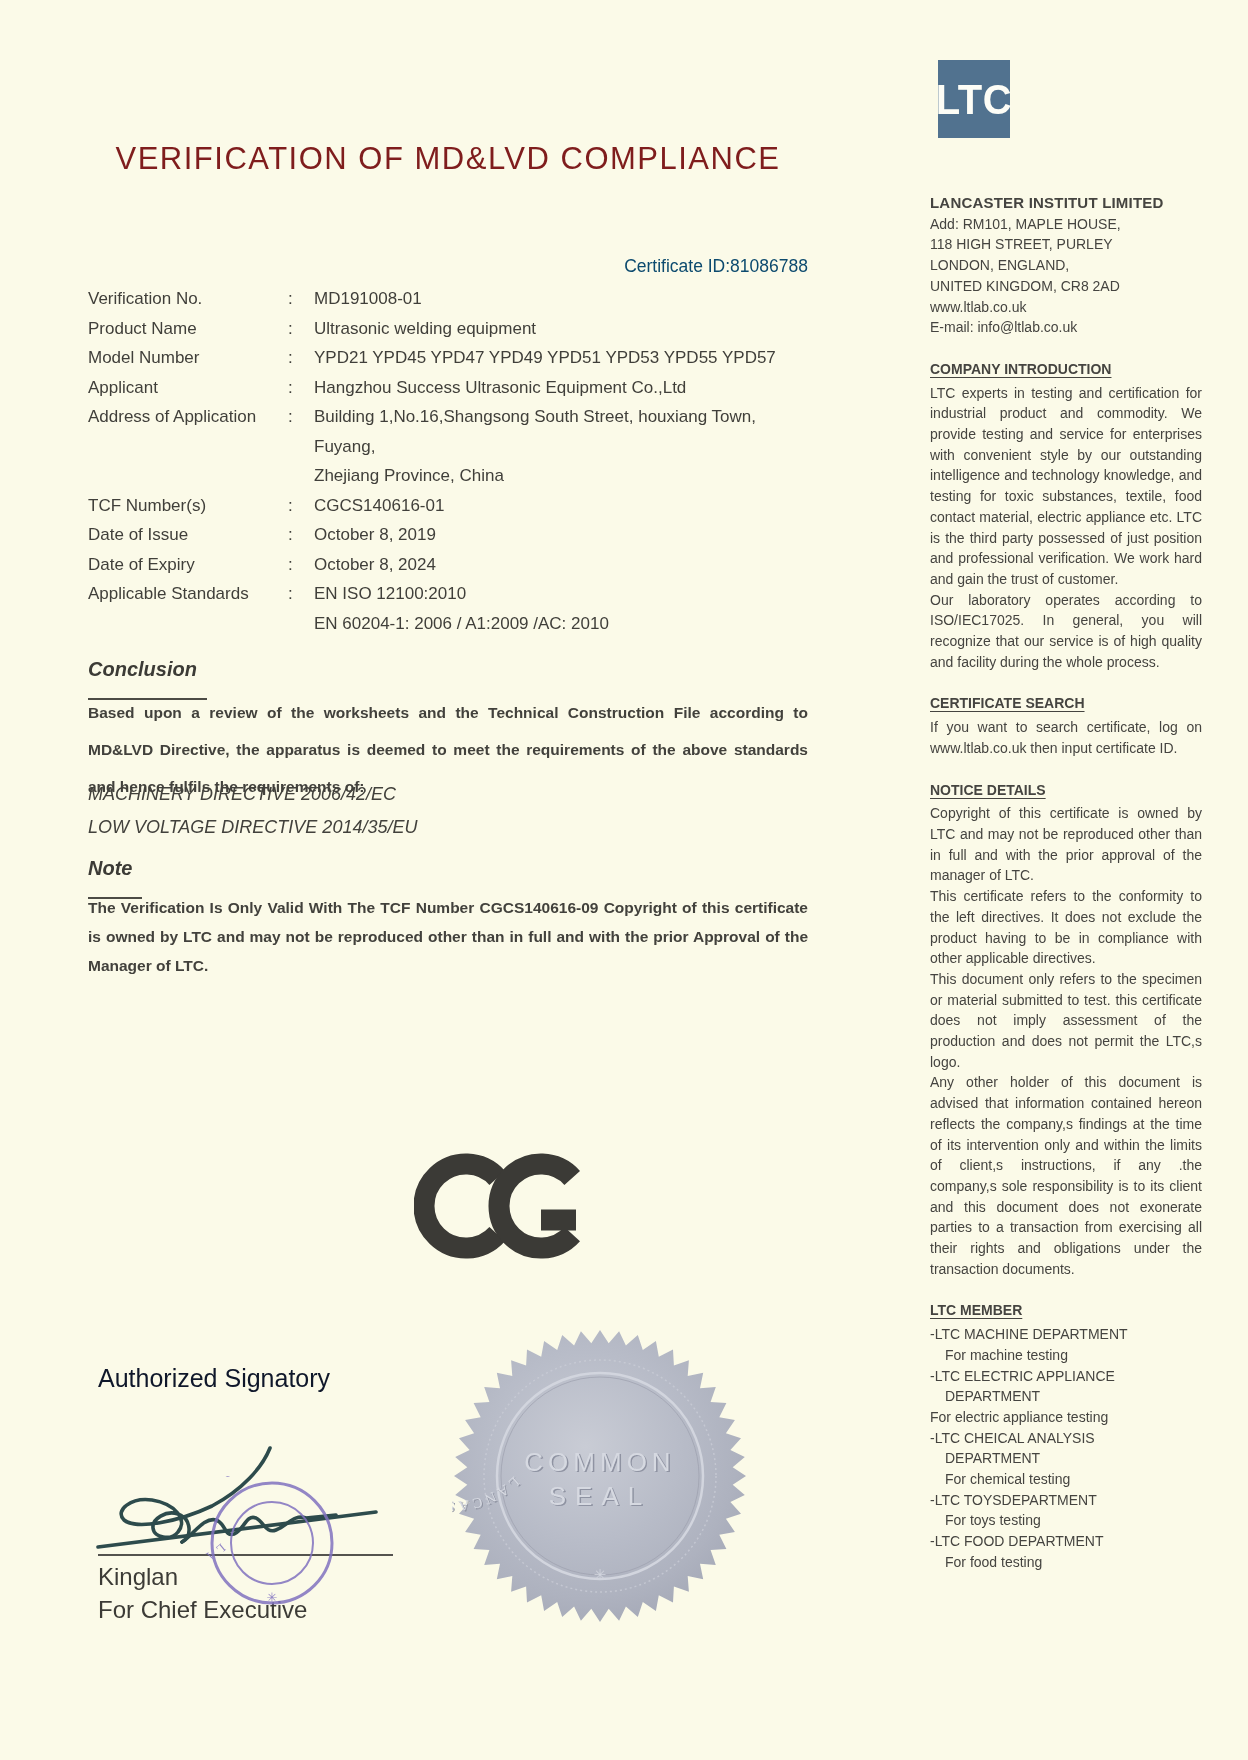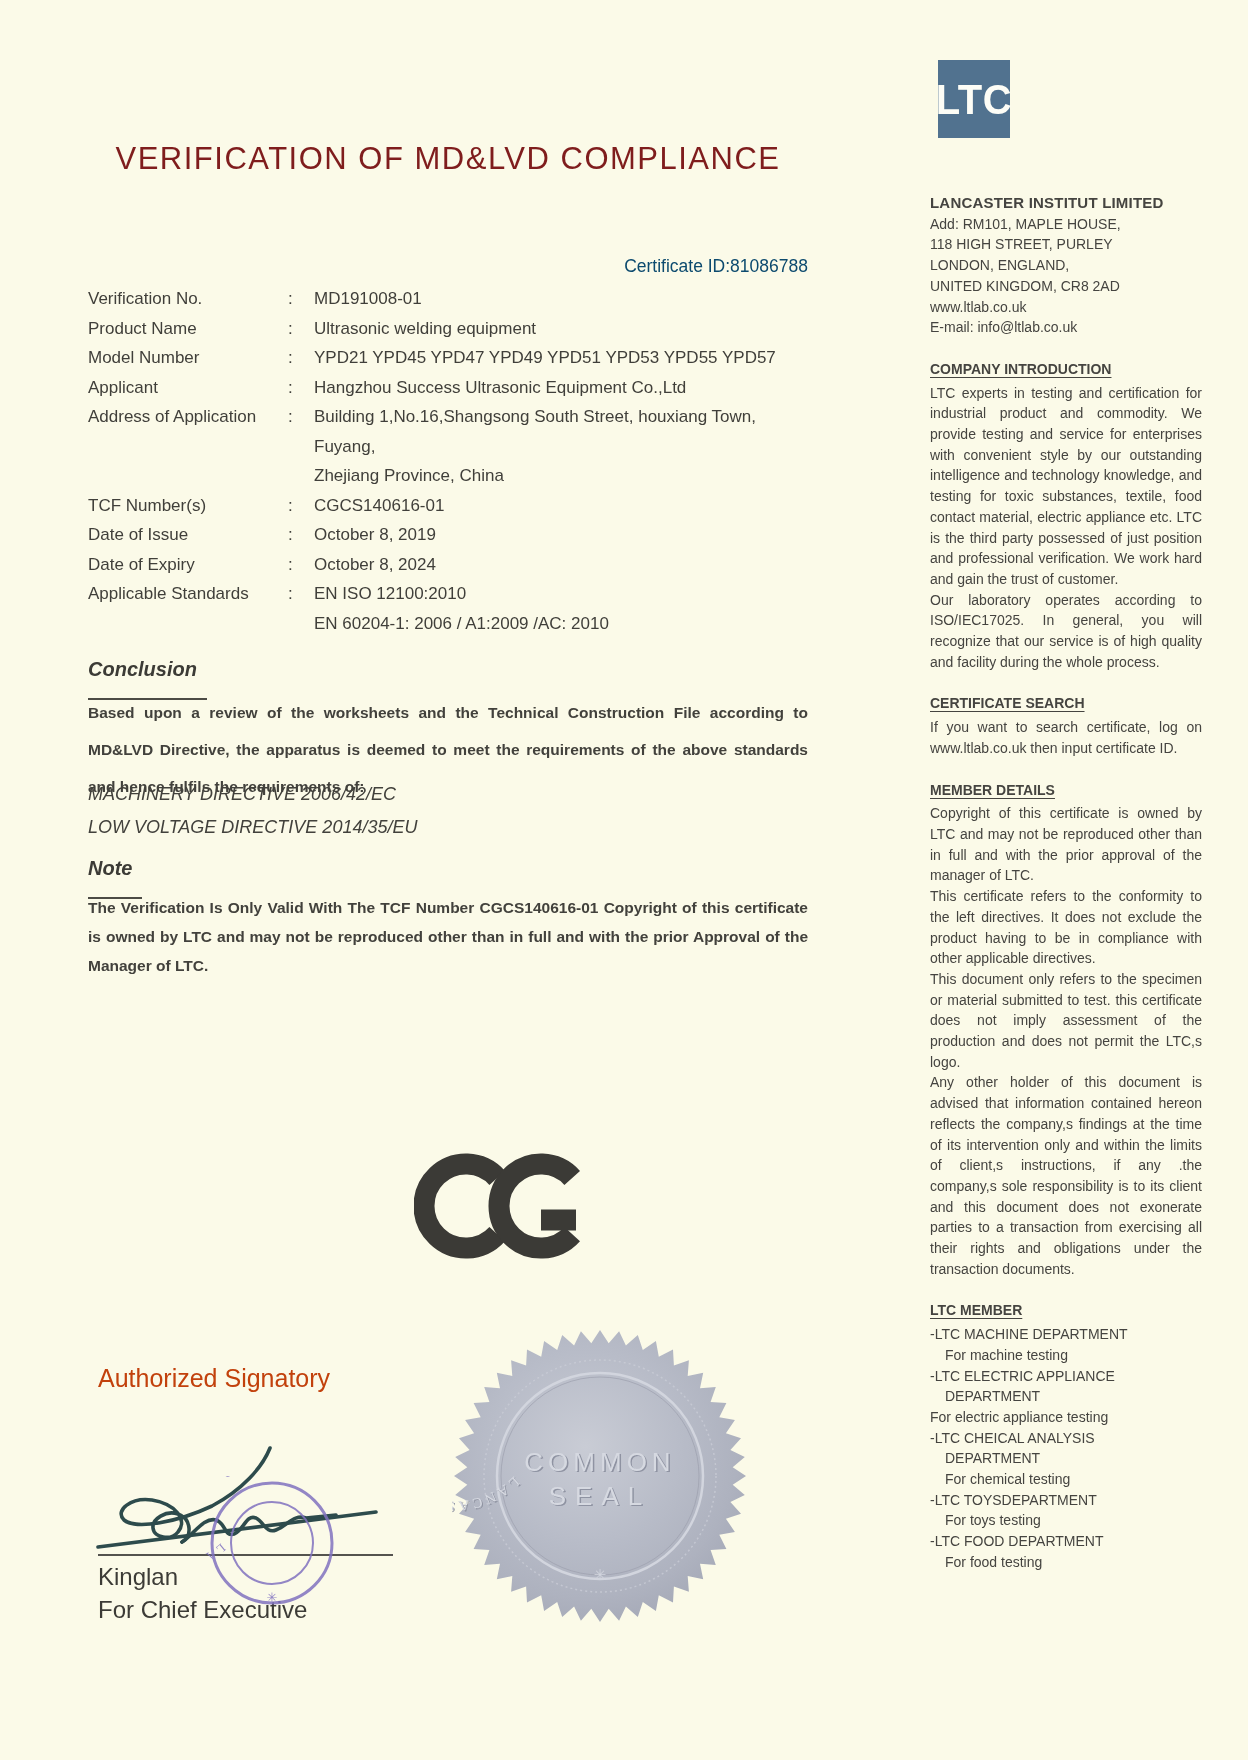--- a/index.html
+++ b/index.html
@@ -31,21 +31,21 @@
   .body-text{position:absolute;left:88px;width:720px;text-align:justify;font-size:15.5px;color:#42413c;font-weight:bold;}
   .conclusion-body{top:694px;line-height:37px;}
   .directives{position:absolute;left:88px;top:778px;font-size:18px;font-style:italic;
               color:#42413c;line-height:33px;}
   .note-body{top:893px;line-height:29px;}
 
   
   .ce{position:absolute;left:414px;top:1146px;}
 
   
-  .auth-label{position:absolute;left:98px;top:1364px;font-size:25px;color:#c2410c;}
+  .auth-label{position:absolute;left:98px;top:1364px;font-size:25px;color:#0f172a;}
   .sig-svg{position:absolute;left:74px;top:1442px;}
   .sig-rule{position:absolute;left:98px;top:1554px;width:295px;height:2px;background:#54534e;}
   .sig-name{position:absolute;left:98px;top:1563px;font-size:24px;color:#3c3b36;}
   .sig-role{position:absolute;left:98px;top:1596px;font-size:24px;color:#3c3b36;}
   .stamp{position:absolute;left:205px;top:1476px;opacity:0.85;}
   .seal{position:absolute;left:452px;top:1328px;}
 
   
   .sidebar{position:absolute;left:930px;top:193px;width:272px;font-size:14px;
            color:#454440;line-height:20.7px;}
@@ -144,21 +144,21 @@
   </div>
   <div class="body-text conclusion-body">Based upon a review of the worksheets and the Technical Construction File according to MD&amp;LVD Directive, the apparatus is deemed to meet the requirements of the above standards and hence fulfils the requirements of:</div>
   <div class="directives">
     <div>MACHINERY DIRECTIVE 2006/42/EC</div>
     <div>LOW VOLTAGE DIRECTIVE 2014/35/EU</div>
   </div>
 
   <div class="sec-heading" style="top:857px;">
     <span>Note</span>
   </div>
-  <div class="body-text note-body">The Verification Is Only Valid With The TCF Number CGCS140616-01 Copyright of this certificate is owned by LTC and may not be reproduced other than in full and with the prior Approval of the Manager of LTC.</div>
+  <div class="body-text note-body">The Verification Is Only Valid With The TCF Number CGCS140616-09 Copyright of this certificate is owned by LTC and may not be reproduced other than in full and with the prior Approval of the Manager of LTC.</div>
 
   <svg class="ce" width="175" height="122" viewBox="0 0 175 122">
     <g stroke="#3b3a36" stroke-width="21" fill="none">
       <path d="M 83.2 17.9 A 42 42 0 1 0 83.2 74.1" transform="translate(0,14)"></path>
       <path d="M 158.2 17.9 A 42 42 0 1 0 158.2 74.1" transform="translate(0,14)"></path>
       <path d="M 127 60 H 162" transform="translate(0,14)"></path>
     </g>
   </svg>
 
   <div class="auth-label">Authorized Signatory</div>
@@ -234,21 +234,21 @@
       <p class="sb-p">LTC experts in testing and certification for industrial product and commodity. We provide testing and service for enterprises with convenient style by our outstanding intelligence and technology knowledge, and testing for toxic substances, textile, food contact material, electric appliance etc. LTC is the third party possessed of just position and professional verification. We work hard and gain the trust of customer.</p>
       <p class="sb-p sb-gap">Our laboratory operates according to ISO/IEC17025. In general, you will recognize that our service is of high quality and facility during the whole process.</p>
     </div>
 
     <div class="sb-section">
       <div class="sb-h">CERTIFICATE SEARCH</div>
       <p class="sb-p">If you want to search certificate, log on www.ltlab.co.uk  then input certificate ID.</p>
     </div>
 
     <div class="sb-section">
-      <div class="sb-h">MEMBER DETAILS</div>
+      <div class="sb-h">NOTICE DETAILS</div>
       <p class="sb-p">Copyright of this certificate is owned by LTC and may not be reproduced other than in full and with the prior approval of the manager of LTC.</p>
       <p class="sb-p">This certificate refers to the conformity to the left directives. It does not exclude the product having to be in compliance with other applicable directives.</p>
       <p class="sb-p">This document only refers to the specimen or material submitted to test. this certificate does not imply assessment of the production and does not permit the LTC,s logo.</p>
       <p class="sb-p">Any other holder of this document is advised that information contained hereon reflects the company,s findings at the time of its intervention only and within the limits of client,s instructions, if any .the company,s sole responsibility is to its client and this document does not exonerate parties to a transaction from exercising all their rights and obligations under the transaction documents.</p>
     </div>
 
     <div class="sb-section">
       <div class="sb-h">LTC MEMBER</div>
       <div class="mline">-LTC MACHINE DEPARTMENT</div>
       <div class="mline ind">For machine testing</div>

